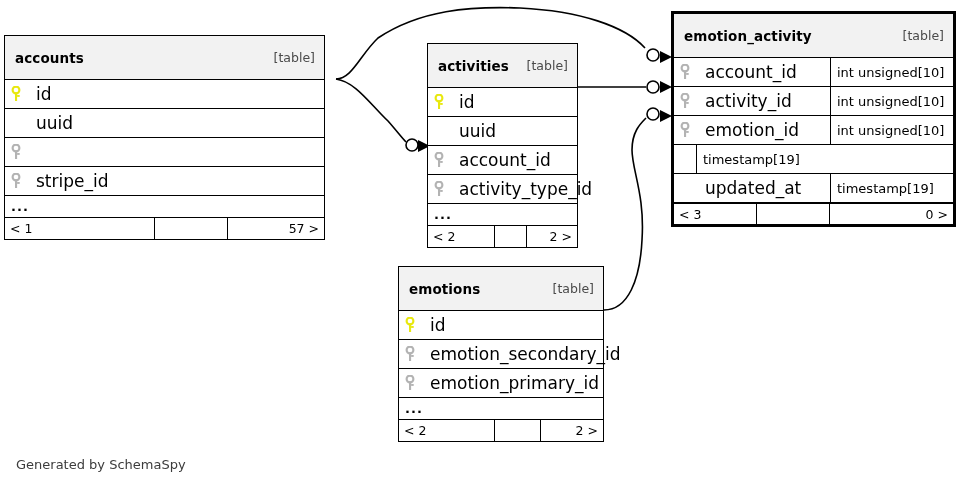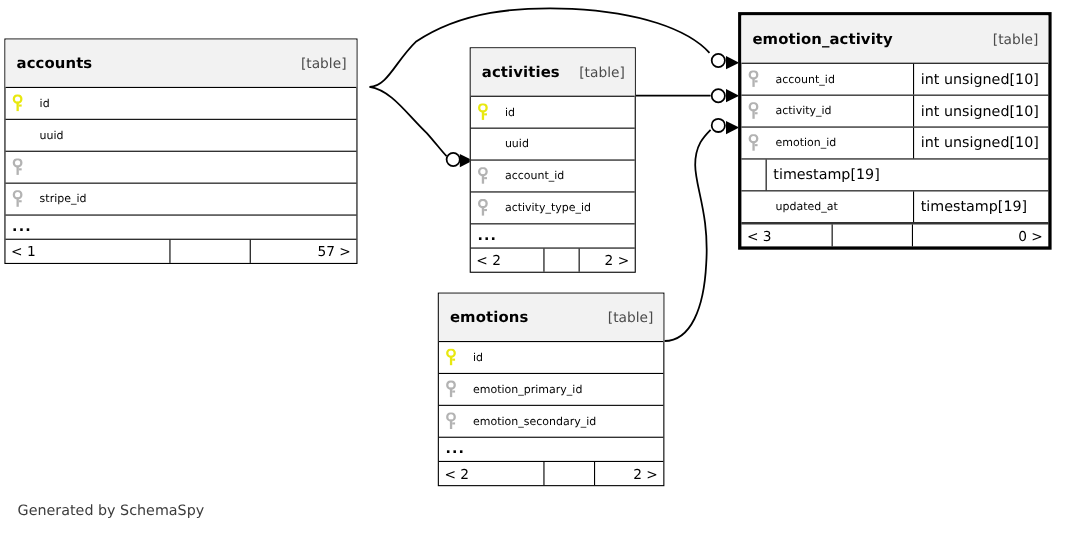--- a/index.html
+++ b/index.html
@@ -67,21 +67,21 @@
     box-sizing: border-box;
   }
   .tbl-row:last-child { border-bottom: none; }
 
   .col-name {
     display: flex;
     align-items: center;
     flex: 1 1 auto;
     padding-left: 9px;
     box-sizing: border-box;
-    font-size: 10px;
+    font-size: 17px;
     min-width: 0;
   }
   .col-type {
     display: flex;
     align-items: center;
     border-left: 1px solid #000000;
     padding-left: 6px;
     box-sizing: border-box;
     font-size: 13px;
     white-space: nowrap;
@@ -353,32 +353,32 @@
     </div>
 
     <div class="tbl-row">
       <span class="keycell">
         <svg class="keyicon" width="12" height="16" viewBox="0 0 12 16">
           <circle cx="6" cy="4" r="3.4" fill="none" stroke="#b3b3b3" stroke-width="2.1"></circle>
           <rect x="5" y="6.5" width="2.1" height="8.5" fill="#b3b3b3"></rect>
           <rect x="7.1" y="9" width="2.6" height="1.9" fill="#b3b3b3"></rect>
         </svg>
       </span>
+      <span class="col-name">emotion_secondary_id</span>
+    </div>
+
+    <div class="tbl-row">
+      <span class="keycell">
+        <svg class="keyicon" width="12" height="16" viewBox="0 0 12 16">
+          <circle cx="6" cy="4" r="3.4" fill="none" stroke="#b3b3b3" stroke-width="2.1"></circle>
+          <rect x="5" y="6.5" width="2.1" height="8.5" fill="#b3b3b3"></rect>
+          <rect x="7.1" y="9" width="2.6" height="1.9" fill="#b3b3b3"></rect>
+        </svg>
+      </span>
       <span class="col-name">emotion_primary_id</span>
-    </div>
-
-    <div class="tbl-row">
-      <span class="keycell">
-        <svg class="keyicon" width="12" height="16" viewBox="0 0 12 16">
-          <circle cx="6" cy="4" r="3.4" fill="none" stroke="#b3b3b3" stroke-width="2.1"></circle>
-          <rect x="5" y="6.5" width="2.1" height="8.5" fill="#b3b3b3"></rect>
-          <rect x="7.1" y="9" width="2.6" height="1.9" fill="#b3b3b3"></rect>
-        </svg>
-      </span>
-      <span class="col-name">emotion_secondary_id</span>
     </div>
 
     <div class="tbl-more">...</div>
 
     <div class="tbl-footer">
       <div class="foot-cell foot-left" style="width:96px;">&lt; 2</div>
       <div class="foot-cell foot-mid" style="width:46px;"></div>
       <div class="foot-cell foot-right" style="flex:1;">2 &gt;</div>
     </div>
   </div>

